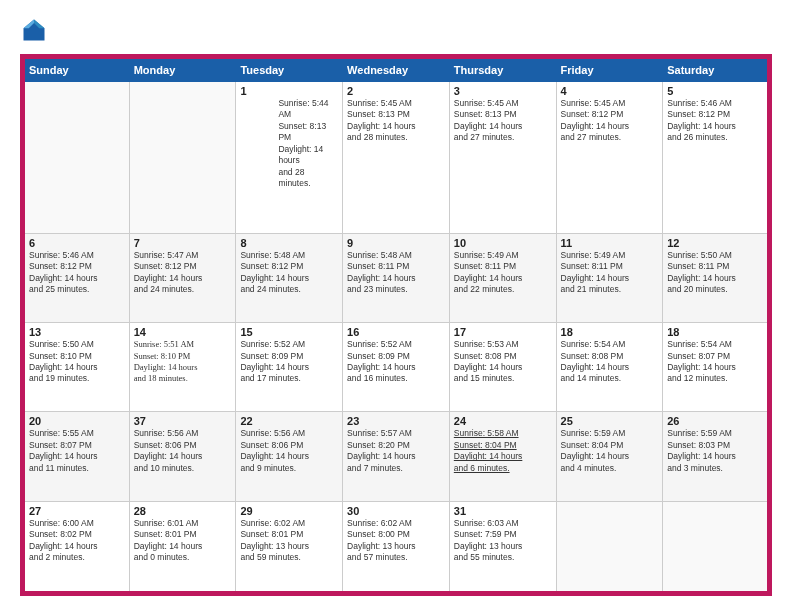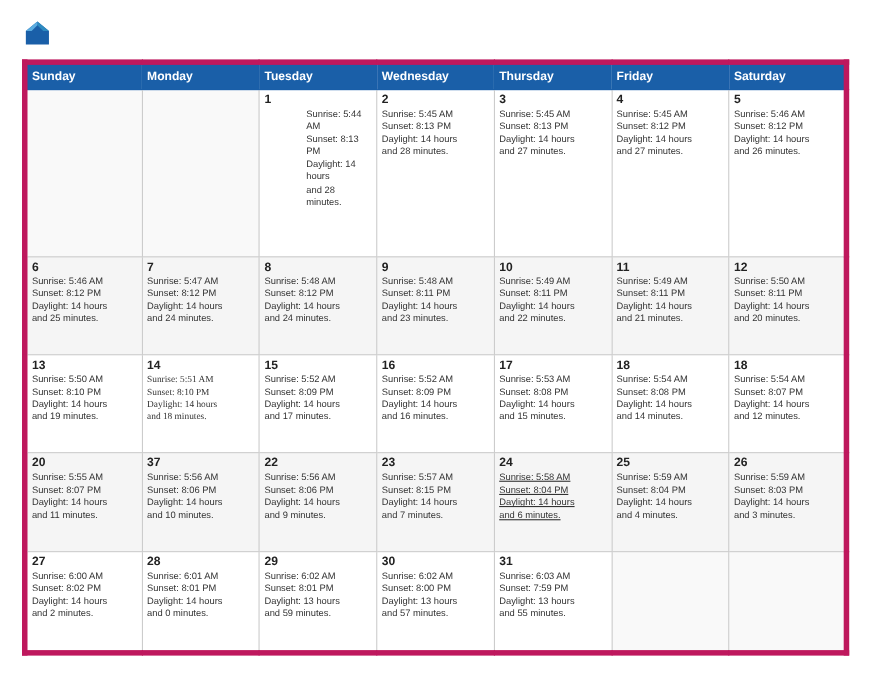--- a/index.html
+++ b/index.html
@@ -300,21 +300,21 @@
           <td style="background: rgb(245, 245, 245);">
             <span class="day-num">22</span>
             <div class="day-info" style="white-space: pre-line;">Sunrise: 5:56 AM
 Sunset: 8:06 PM
 Daylight: 14 hours
 and 9 minutes.</div>
           </td>
           <td style="background: rgb(245, 245, 245);">
             <span class="day-num">23</span>
             <div class="day-info" style="white-space: pre-line;">Sunrise: 5:57 AM
-Sunset: 8:15 PM
+Sunset: 8:20 PM
 Daylight: 14 hours
 and 7 minutes.</div>
           </td>
           <td style="background: rgb(245, 245, 245);">
             <span class="day-num">24</span>
             <div class="day-info" style="white-space: pre-line; text-decoration: underline;">Sunrise: 5:58 AM
 Sunset: 8:04 PM
 Daylight: 14 hours
 and 6 minutes.</div>
           </td>

